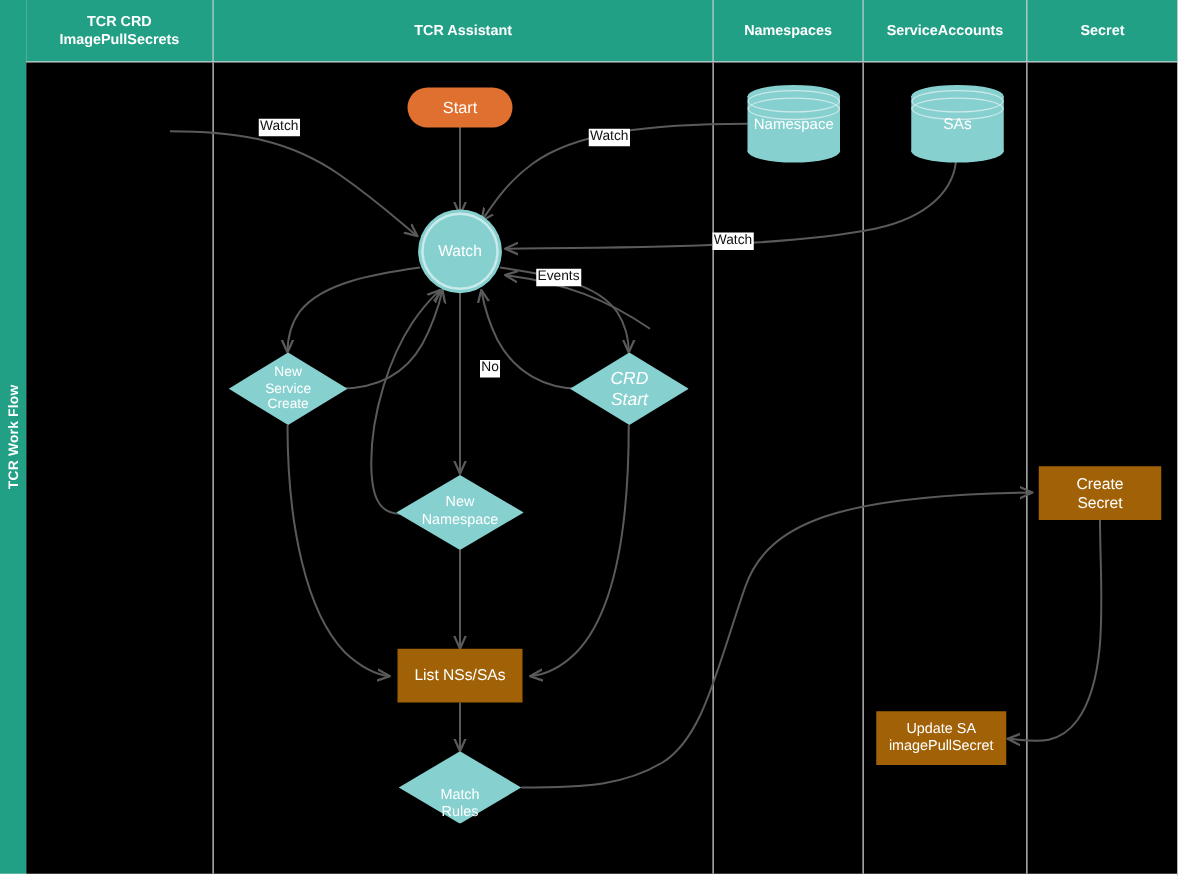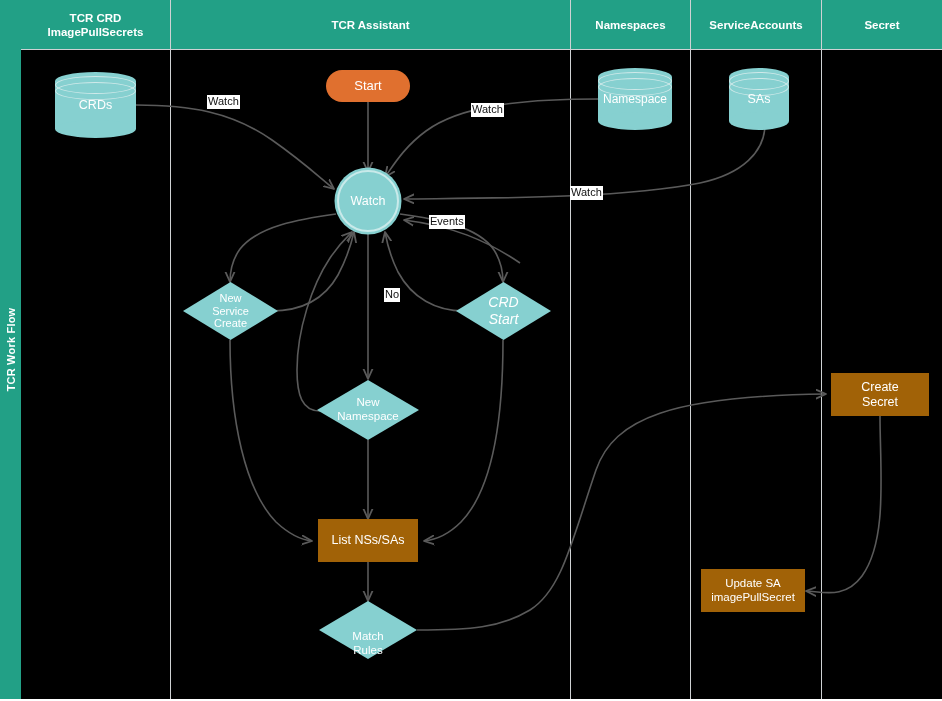--- a/index.html
+++ b/index.html
@@ -122,39 +122,31 @@
         <path d="M368,440 L368,519" marker-end="url(#ah)"></path>
 
         <path d="M368,562 L368,601" marker-end="url(#ah)"></path>
 
         <path d="M417,630 C470,630 500,628 530,610 C562,590 572,540 596,470 C614,418 672,396 826,394" marker-end="url(#ah)"></path>
 
         <path d="M880,416 C880,470 888,540 862,576 C845,599 824,592 806,591" marker-end="url(#ah)"></path>
       </g>
     </svg>
 
-    <div class="cyl" style="left:55px;top:72px;width:81px;height:66px;">
-      <div class="body"></div>
-      <div class="cap" style="top:0;"></div>
-      <div class="cap" style="bottom:0;"></div>
-      <div class="ring" style="top:4px;"></div>
-      <div class="ring" style="top:10px;"></div>
-      <div class="label">CRDs</div>
-    </div>
 
     <div class="cyl" style="left:598px;top:68px;width:74px;height:62px;">
       <div class="body"></div>
       <div class="cap" style="top:0;"></div>
       <div class="cap" style="bottom:0;"></div>
       <div class="ring" style="top:4px;"></div>
       <div class="ring" style="top:10px;"></div>
       <div class="label" style="font-size:12px;">Namespace</div>
     </div>
 
-    <div class="cyl" style="left:729px;top:68px;width:60px;height:62px;">
+    <div class="cyl" style="left:729px;top:68px;width:74px;height:62px;">
       <div class="body"></div>
       <div class="cap" style="top:0;"></div>
       <div class="cap" style="bottom:0;"></div>
       <div class="ring" style="top:4px;"></div>
       <div class="ring" style="top:10px;"></div>
       <div class="label">SAs</div>
     </div>
 
     <div class="node n-start" style="left:326px;top:70px;width:84px;height:32px;">
       <span>Start</span>

